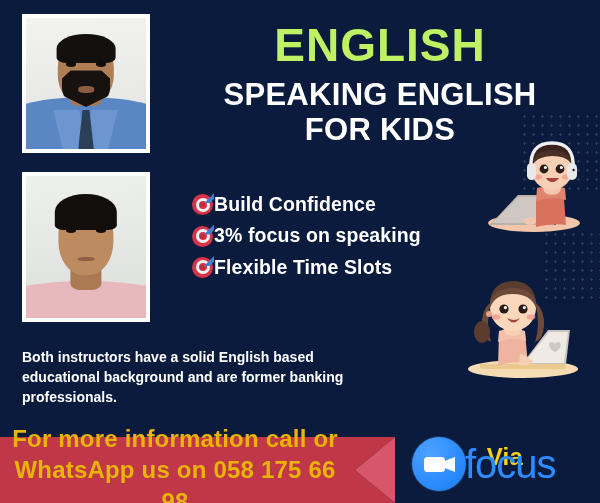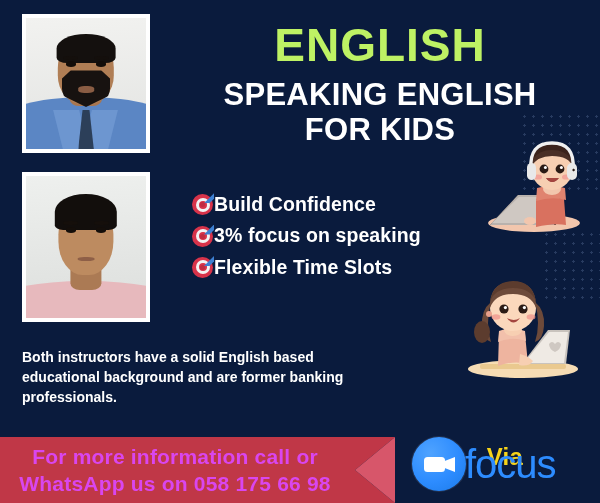--- a/index.html
+++ b/index.html
@@ -146,21 +146,21 @@
     clip-path:polygon(0 0, 395px 0, 355px 33px, 395px 66px, 0 66px);
   }
   #ribbon-fold{
     position:absolute;left:325px;top:437px;width:70px;height:66px;
     background:#d7566a;
     clip-path:polygon(70px 0, 30px 33px, 70px 66px);
   }
   #ribbon-text{
     position:absolute;left:0;top:437px;width:350px;height:66px;
     display:flex;flex-direction:column;align-items:center;justify-content:center;
-    color:#d946ef;font-size:21px;font-weight:700;line-height:1.3;text-align:center;
+    color:#eab308;font-size:24px;font-weight:700;line-height:1.3;text-align:center;
     letter-spacing:.2px;
   }
 </style>
 </head>
 <body>
 
 <div id="flyer">
 
   <div class="dots" id="dots-top"></div>
   <div class="dots" id="dots-mid"></div>

